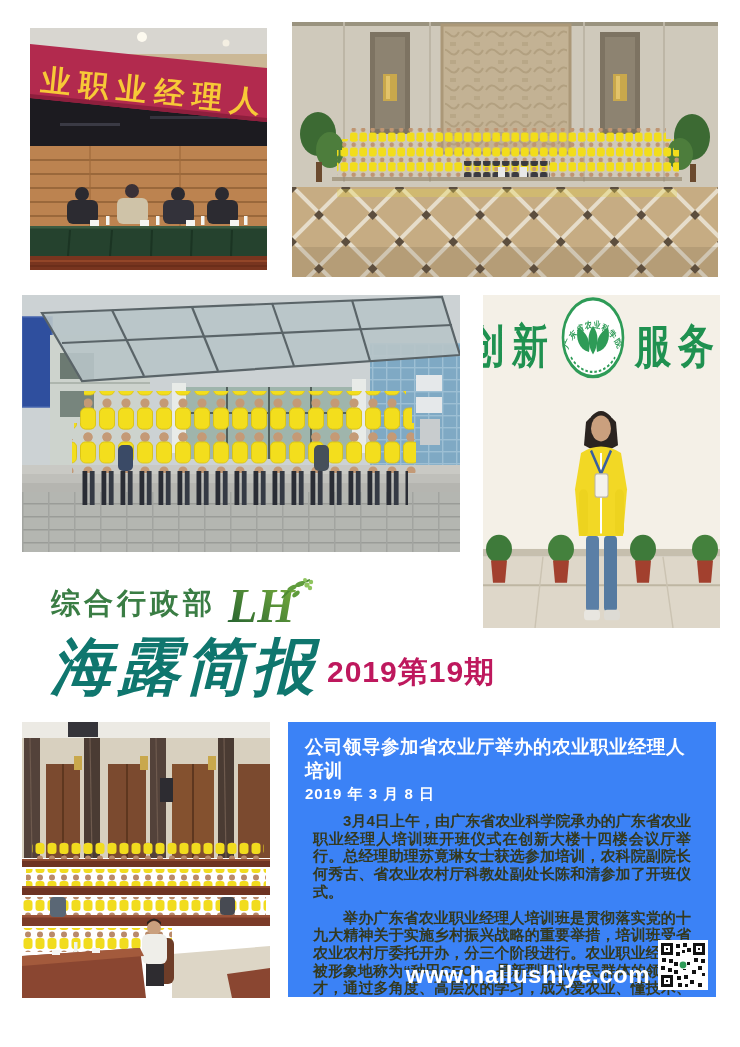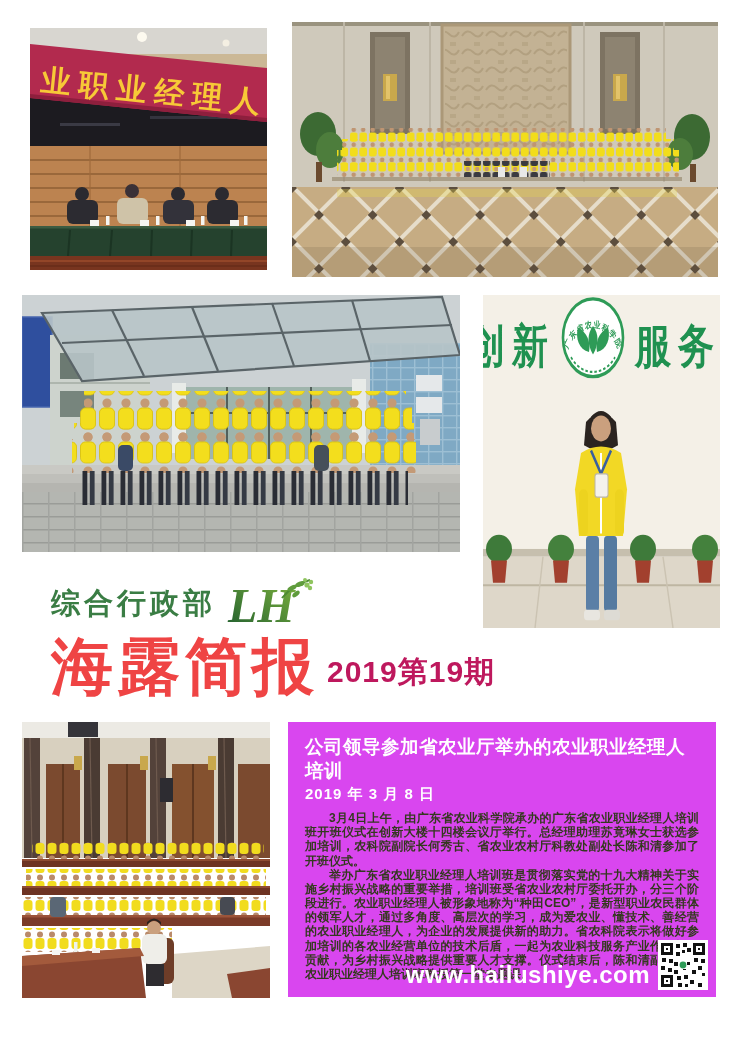--- a/index.html
+++ b/index.html
@@ -14,32 +14,32 @@
   #photo-hall{left:292px;top:22px;width:426px;height:255px;}
   #photo-entrance{left:22px;top:295px;width:438px;height:257px;}
   #photo-wall{left:483px;top:295px;width:237px;height:333px;}
   #photo-meeting{left:22px;top:722px;width:248px;height:276px;}
 
   .masthead{position:absolute;left:51px;top:576px;width:560px;}
   .mast-row1{display:flex;align-items:center;height:56px;}
   .dept{font-size:29px;font-weight:bold;color:#3a7d44;letter-spacing:4px;}
   .lh-logo{width:88px;height:56px;margin-left:10px;}
   .mast-row2{display:flex;align-items:flex-end;margin-top:4px;}
-  .bulletin-title{font-size:62px;font-weight:bold;color:#ef4444;letter-spacing:5px;line-height:1;}
+  .bulletin-title{font-size:62px;font-weight:bold;color:#0f766e;letter-spacing:5px;line-height:1;font-style:italic;}
   .issue{font-size:30px;font-weight:bold;color:#be185d;margin-left:8px;padding-bottom:5px;letter-spacing:1px;}
 
   .article-box{
     position:absolute;left:288px;top:722px;width:428px;height:275px;
-    background:#d946ef;box-sizing:border-box;padding:13px 17px;overflow:hidden;
+    background:#3b82f6;box-sizing:border-box;padding:13px 17px;overflow:hidden;
   }
   .article-title{font-size:18.5px;font-weight:bold;color:#ffffff;letter-spacing:0.5px;line-height:1.3;}
   .article-date{font-size:15px;font-weight:600;color:#ffffff;margin-top:2px;letter-spacing:1px;}
   .article-body{margin-top:7px;}
   .article-body p{
-    margin:0;font-size:12px;line-height:1.18;font-weight:bold;
+    margin:8px;font-size:15px;line-height:1.18;font-weight:bold;
     color:#34391f;text-align:justify;text-indent:2em;
   }
   .website{
     position:absolute;right:66px;bottom:8px;
     font-size:24px;font-weight:bold;color:#ffffff;letter-spacing:0.5px;
   }
   .qr{position:absolute;right:8px;bottom:7px;width:50px;height:50px;}
 </style>
 </head>
 <body>

